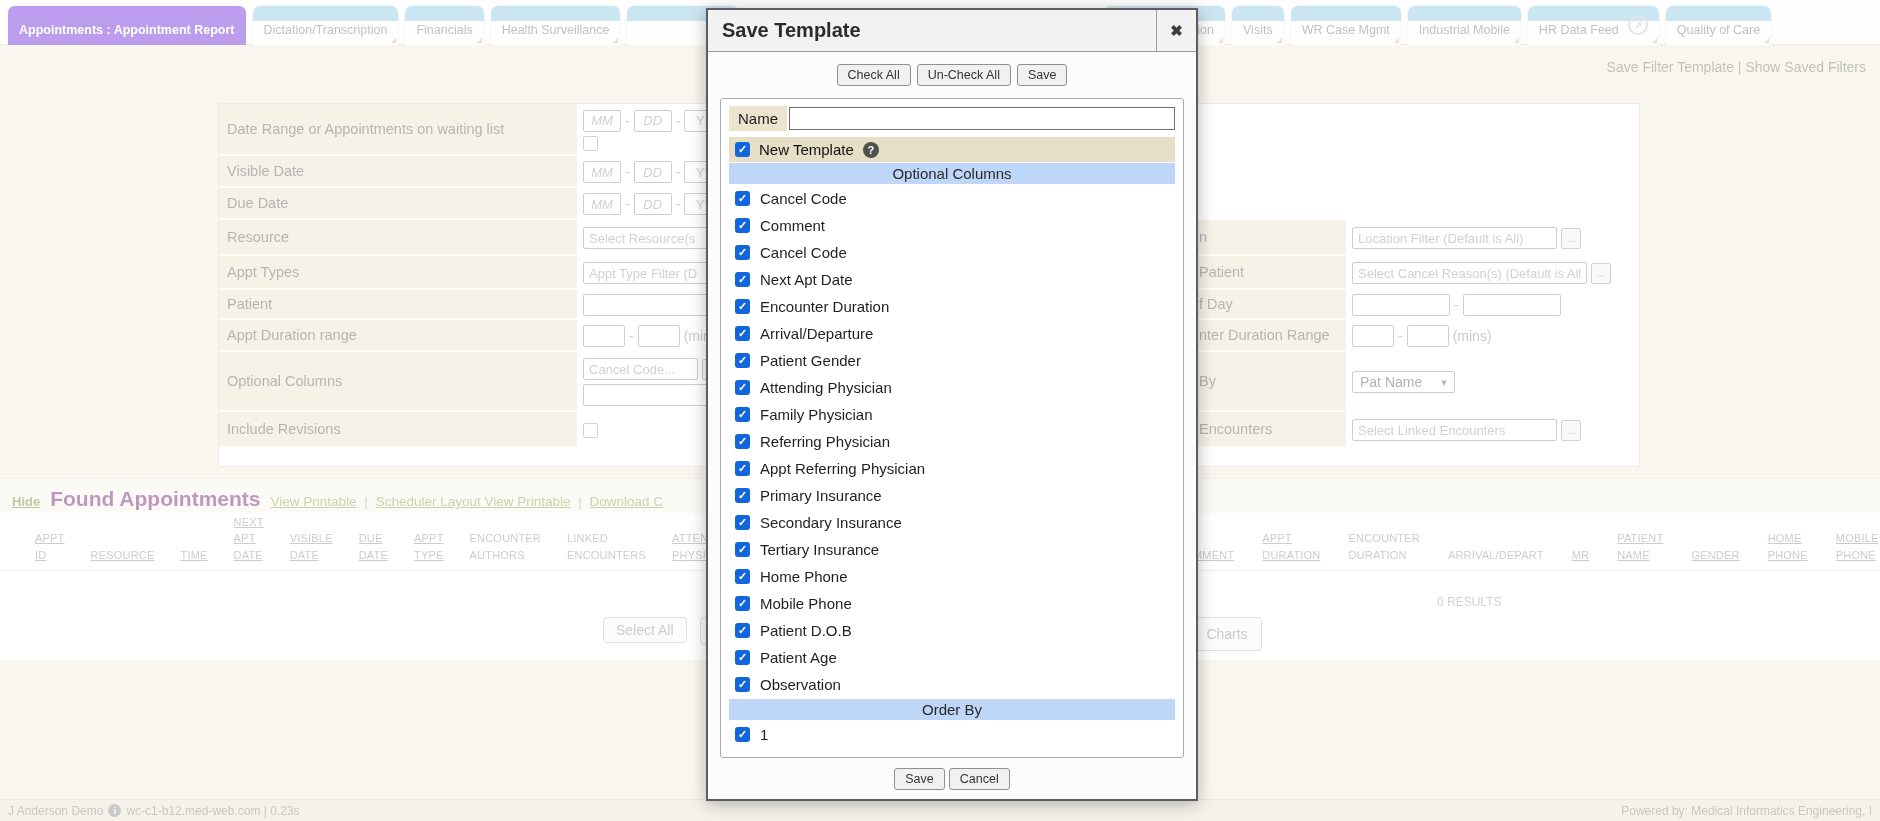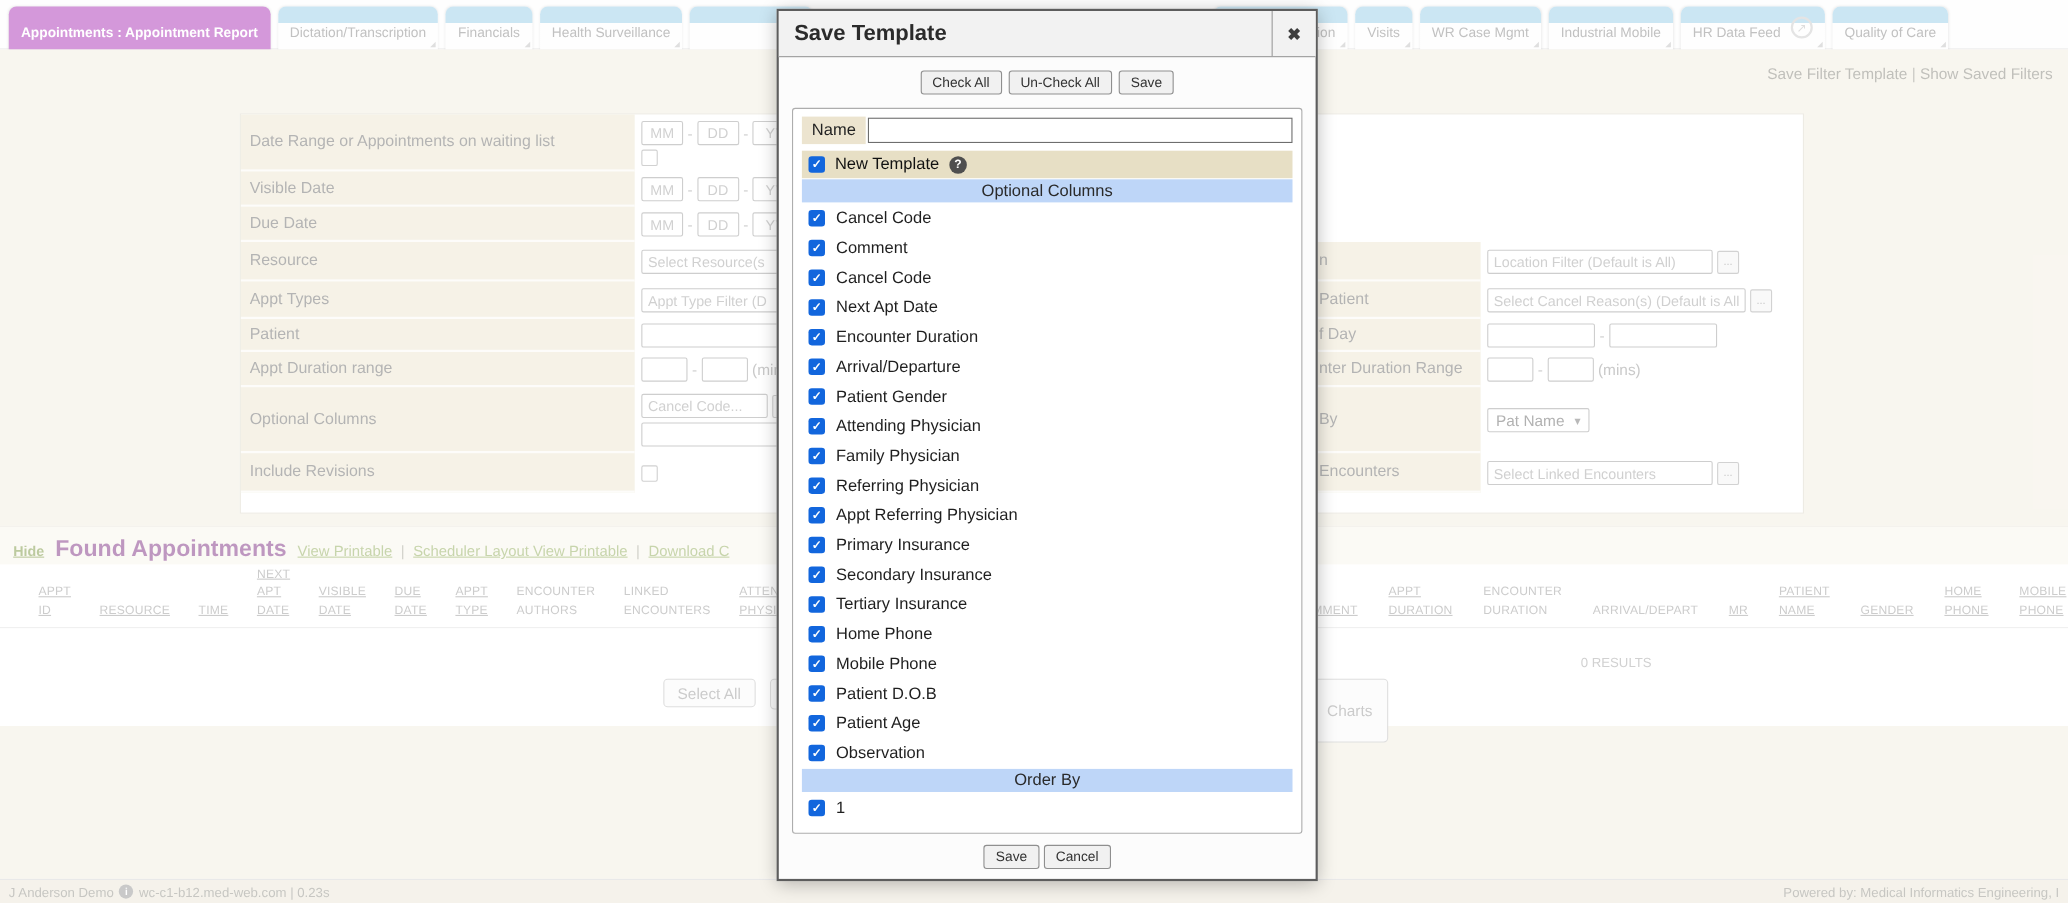--- a/index.html
+++ b/index.html
@@ -12,21 +12,21 @@
   
   .topbar { position:absolute; left:0; top:0; width:100%; height:45px; background:#fdfdfd; border-bottom:1px solid #d4d4d4; }
   .tabs-left, .tabs-right { position:absolute; top:6px; height:39px; display:flex; gap:7px; align-items:stretch; }
   .tabs-left { left:8px; }
   .tabs-right { left:1103px; }
   .tab { position:relative; display:flex; align-items:flex-end; padding:0 11px 8px; border-radius:7px 7px 0 0;
          font-size:12.5px; color:#777; white-space:nowrap;
          background:linear-gradient(to bottom,#8ec9e6 0,#8ec9e6 38%,#fdfdfd 38%,#fdfdfd 100%);
          box-shadow:0 0 2px rgba(0,0,0,.18); cursor:pointer; }
   .tab::after { content:""; position:absolute; right:2px; bottom:2px; border-left:5px solid transparent; border-bottom:5px solid #b9b9b9; }
-  .tab.active { background:#a21caf; color:#fff; font-weight:bold; }
+  .tab.active { background:#6d28d9; color:#fff; font-weight:bold; }
   .tab.active::after { display:none; }
   .tab.ghost { min-width:112px; }
   .tab.clip { width:122px; justify-content:flex-end; }
   .tab .ext { display:none; }
   .tab.has-ext .ext { display:inline-flex; width:20px; height:20px; border:2px solid #c4c4c4; border-radius:50%;
                       color:#b5b5b5; font-size:11px; align-items:center; justify-content:center; margin-left:9px; position:relative; top:-2px; }
 
   
   .content { position:absolute; left:0; top:45px; right:0; bottom:22px; background:#f1ecdd; }
   .top-links { position:absolute; top:14px; right:14px; font-size:14px; color:#8a897e; }
@@ -39,29 +39,29 @@
   .r6{min-height:30px;} .r7{min-height:32px;} .r8{min-height:60px;} .r9{min-height:36px;}
   .fl, .fl2 { background:#ece4cc; display:flex; align-items:center; font-size:14.5px; color:#5a5a5a; border-bottom:2px solid #fbfaf5; }
   .fl { padding:0 6px 0 8px; }
   .fl2 { padding-left:28px; }
   .fl2.none { background:transparent; border-bottom:none; }
   .ff, .ff2 { display:flex; align-items:center; gap:4px; padding:3px 6px; font-size:14px; color:#8a8a8a; flex-wrap:wrap; }
   .ff.colstack, .ff2.colstack { flex-direction:column; align-items:flex-start; justify-content:center; }
   .dline { display:flex; align-items:center; gap:4px; }
   input { border:1px solid #949494; border-radius:2px; height:22px; font-size:13px; color:#444; background:#fff; padding:0 5px; font-family:"Liberation Sans",sans-serif; }
   input::placeholder { color:#999; }
-  .mini { width:38px; text-align:center; padding:0 2px; }
+  .mini { width:38px; text-align:center; padding:0 2px;font-style:italic; }
   .yyyy { width:58px; text-align:center; padding:0 2px; }
   .dash { color:#9a9a9a; }
   .w540 { width:540px; } .w300 { width:300px; } .w115 { width:115px; } .w130 { width:130px; }
   .w205 { width:205px; } .w235 { width:235px; } .w98 { width:98px; } .w42 { width:42px; }
   .dots { width:20px; height:21px; border:1px solid #9c9c9c; border-radius:2px; background:#f3f3f3; font-size:10px; color:#888;
           display:inline-flex; align-items:center; justify-content:center; cursor:pointer; }
   .box { width:15px; height:15px; border:1px solid #9a9a9a; border-radius:2px; background:#fff; display:inline-block; cursor:pointer; }
-  .pselect { border:1px solid #949494; border-radius:2px; background:#fff; padding:2px 7px; display:inline-flex; align-items:center; gap:9px;
+  .pselect { border:1px solid #949494; border-radius:2px; background:#fff; padding:2px 7px; display:inline-flex; align-items:center; gap:19px;
              font-size:14px; color:#555; cursor:pointer; }
   .pselect .chev { font-size:11px; color:#666; }
 
   
   .found { position:absolute; left:0; top:433px; width:1880px; height:182px; background:#fff; border-top:1px solid #e4e0d2; }
   .fhead { padding:8px 0 2px 12px; display:flex; align-items:baseline; gap:10px; background:#f7f4e9; }
   .hide-link { font-size:13px; font-weight:bold; color:#6d8c2c; text-decoration:underline; cursor:pointer; }
   .ftitle { font-size:21px; font-weight:bold; color:#701a75; }
   .flinks { font-size:13.5px; color:#9ab court565; }
   .flinks a { color:#85a348; text-decoration:underline; cursor:pointer; }
@@ -70,21 +70,21 @@
   .colgrp { position:absolute; bottom:7px; display:flex; align-items:flex-end; }
   .colgrp.left { left:35px; gap:26px; }
   .colgrp.right { left:1176px; gap:28px; }
   .col { font-size:11px; color:#8f8f8f; white-space:pre-line; line-height:1.5; letter-spacing:.2px; cursor:default; }
   .col.u { text-decoration:underline; cursor:pointer; }
   .results { position:absolute; left:1437px; top:116px; font-size:12px; color:#9a9a9a; }
   .btn { border:1px solid #b9b9b9; border-radius:4px; background:#fafafa; color:#8d8d8d; font-size:14px; padding:4px 12px;
          font-family:"Liberation Sans",sans-serif; cursor:pointer; }
   .select-all { position:absolute; left:603px; top:138px; }
   .ghost-btn { position:absolute; left:700px; top:138px; width:90px; height:28px; }
-  .charts-btn { position:absolute; left:1192px; top:138px; width:70px; padding:20px 6px; }
+  .charts-btn { position:absolute; left:1192px; top:138px; width:70px; padding:8px 6px; }
 
   
   .footer { position:absolute; left:0; bottom:0; width:100%; height:22px; background:#e9e4d4; border-top:1px solid #cfcfcf;
             display:flex; align-items:center; justify-content:space-between; padding:10px 8px; font-size:12px; color:#84837a; }
   .fleft { display:flex; align-items:center; gap:5px; }
   .info-ic { width:13px; height:13px; border-radius:50%; background:#8a8a8a; color:#fff; font-size:9px; font-weight:bold;
              display:inline-flex; align-items:center; justify-content:center; }
 
   
   .modal { position:absolute; left:706px; top:8px; width:492px; height:793px; background:#fcfcfc; border:2px solid #5d5d5d;

